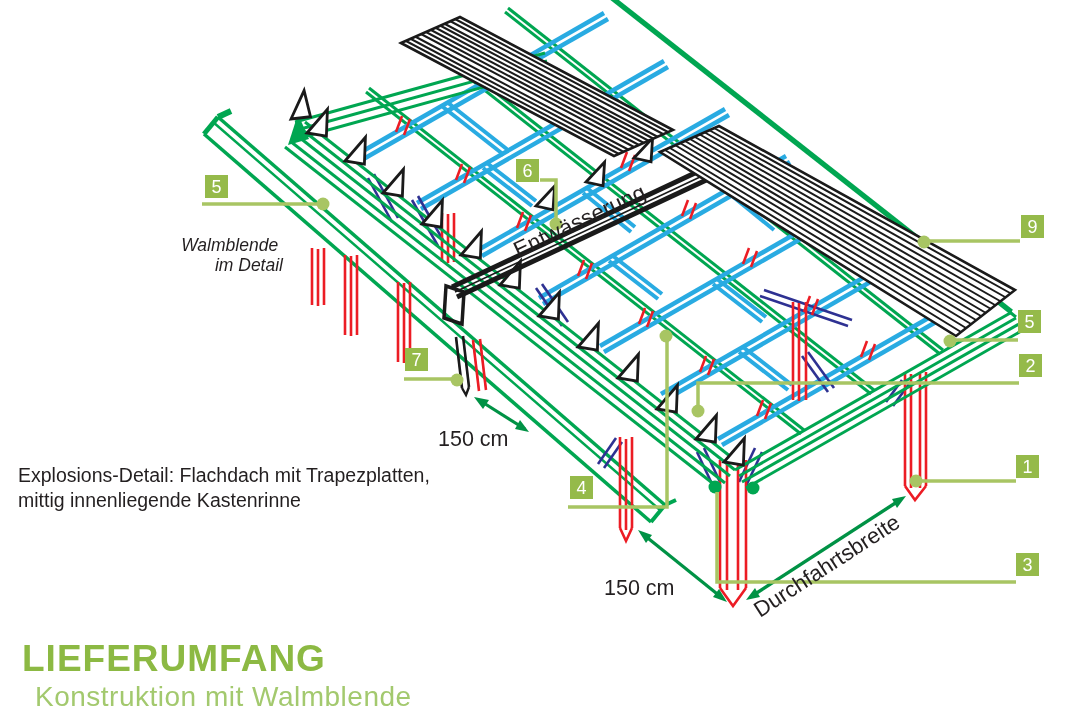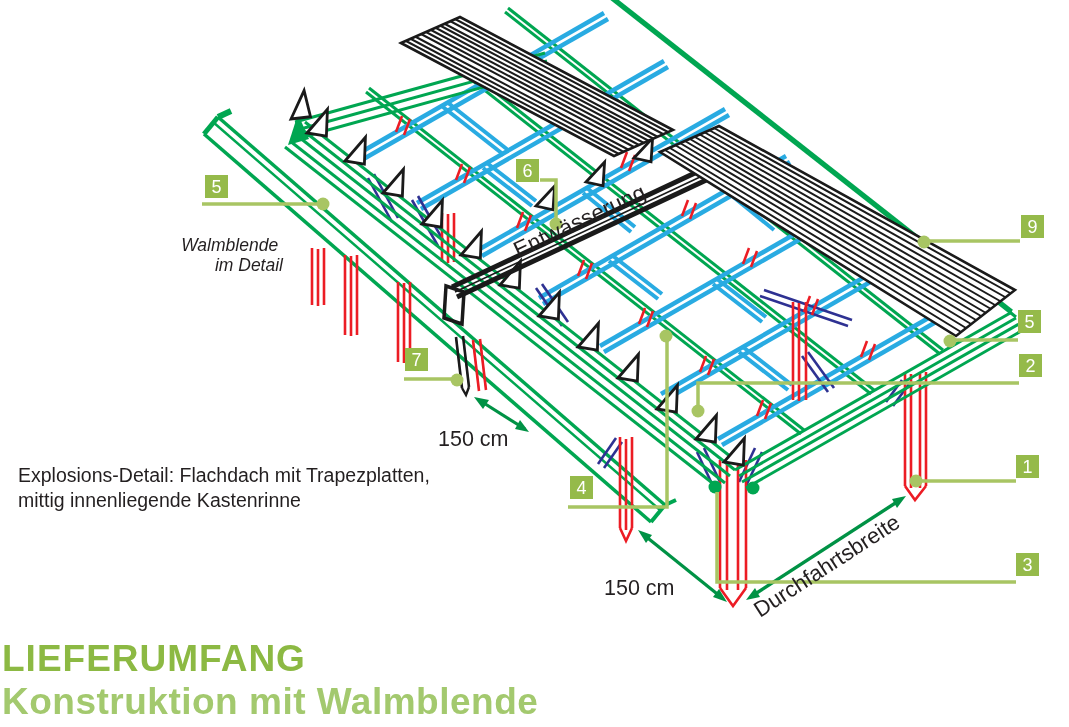--- a/index.html
+++ b/index.html
@@ -4,23 +4,23 @@
 <style>
   :root{
     --green_title:#8CB943; --green_sub:#A3C96E; --green_label:#95BA4A; --green_leader:#A8C563;
     --green_struct:#00A651; --green_dim:#009245; --cyan:#29ABE2; --blue:#2E3192;
     --red:#EC1C24; --black:#1A1A1A; --text:#231F20; --bg:#FFFFFF;
   }
   html,body{margin:0;padding:0;background:var(--bg);}
   .stage{position:relative;width:1069px;height:727px;background:var(--bg);overflow:hidden;
          font-family:"Liberation Sans",sans-serif;}
   svg text{font-family:"Liberation Sans",sans-serif;}
-  .titleblock{position:absolute;left:2px;top:640px;line-height:1;}
+  .titleblock{position:absolute;left:22px;top:640px;line-height:1;}
   .titleblock h1{margin:0;font-size:37px;font-weight:bold;letter-spacing:1px;color:var(--green_title);}
-  .titleblock h2{margin:6px 0 0 0;font-size:37px;font-weight:bold;letter-spacing:0.5px;color:var(--green_sub);}
+  .titleblock h2{margin:6px 0 0 13px;font-size:28px;font-weight:normal;letter-spacing:0.5px;color:var(--green_sub);}
   .lbl{fill:#FFFFFF;font-size:18px;}
   .ann{fill:var(--text);}
 </style>
 </head>
 <body>
 
 <div class="stage">
 
 <svg width="1069" height="727" viewBox="0 0 1069 727">
 

